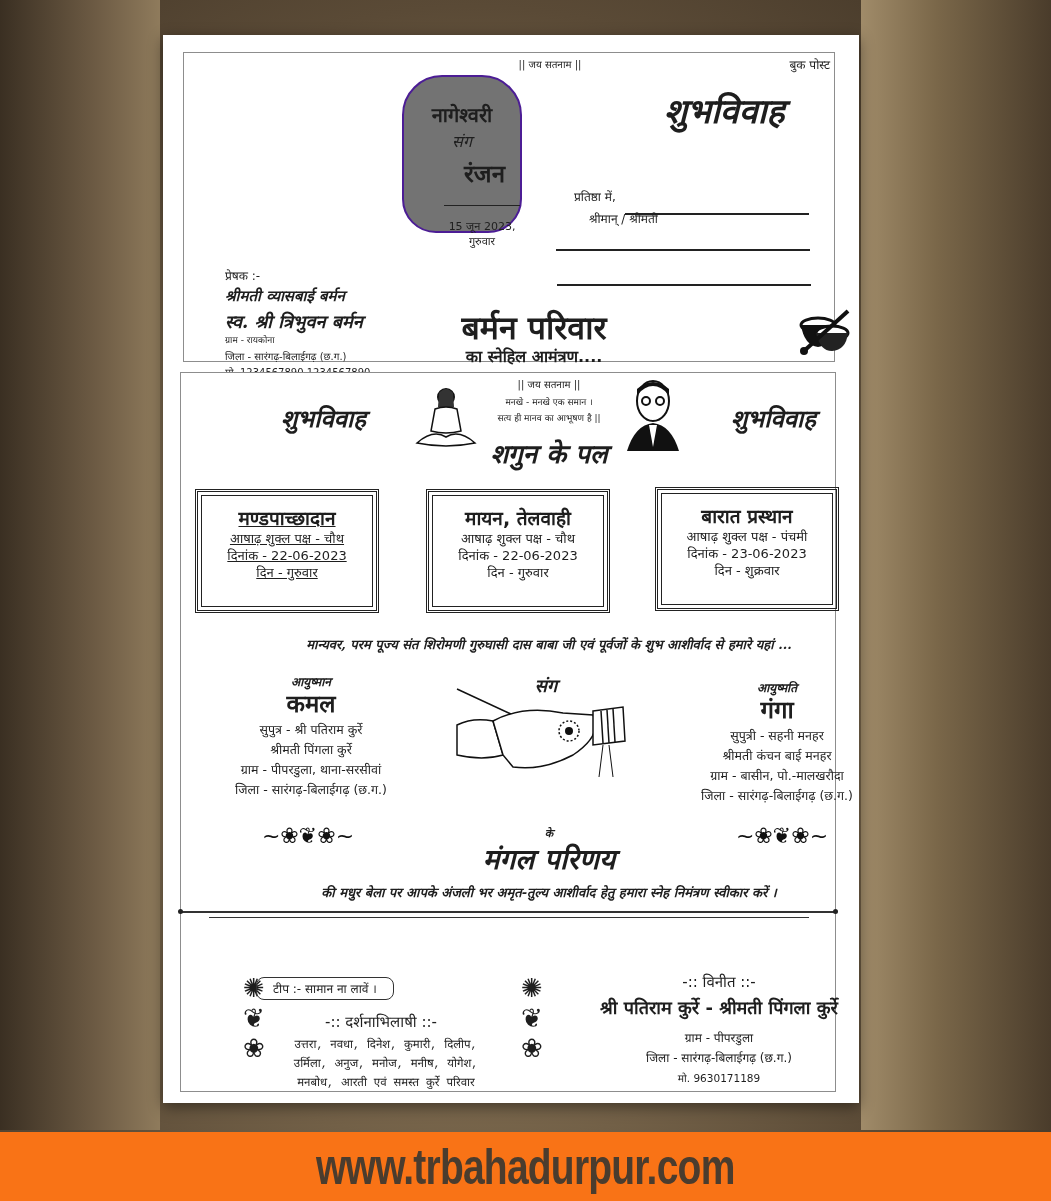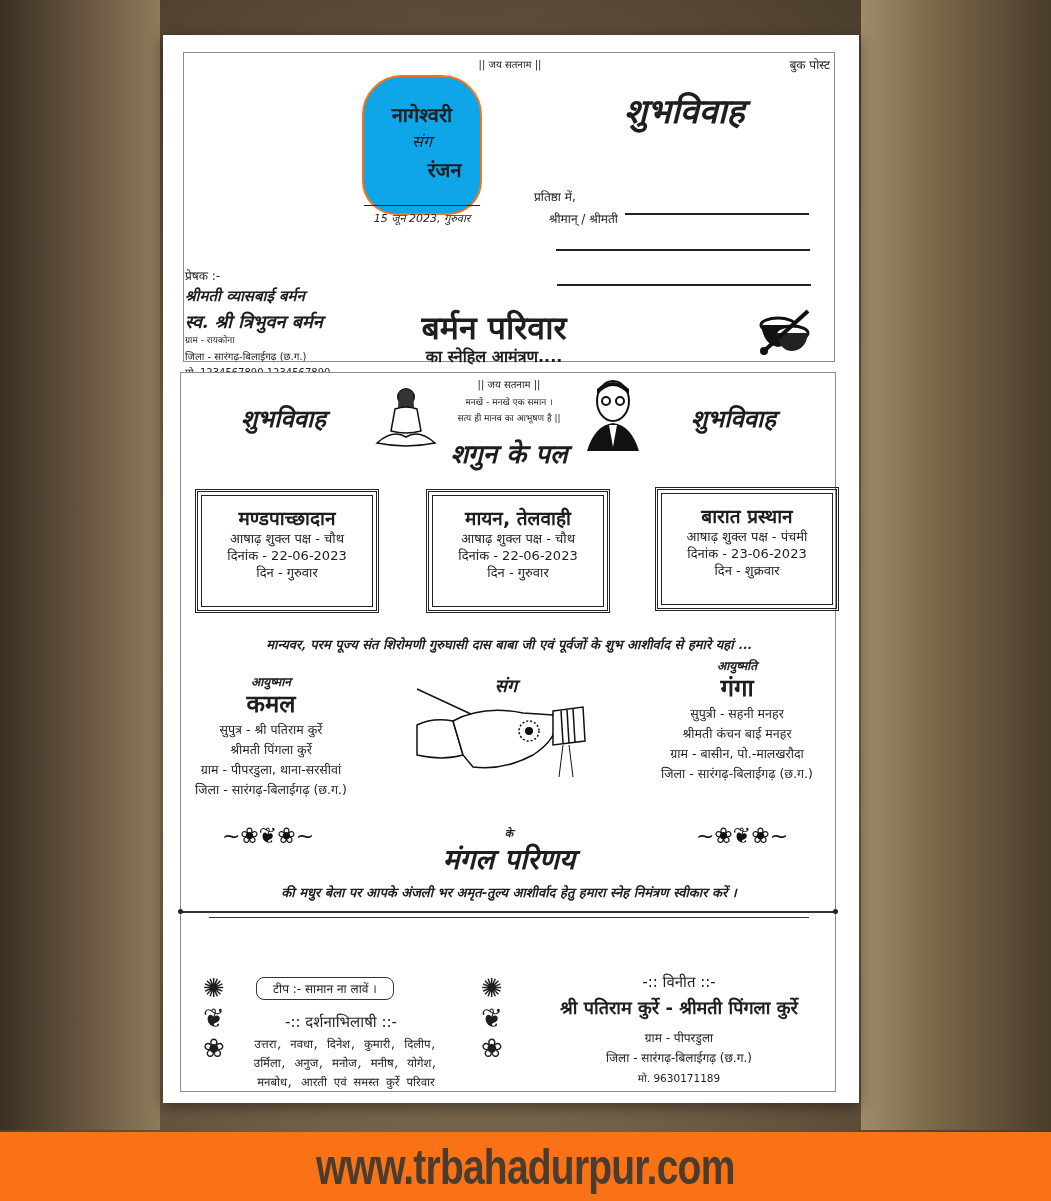--- a/index.html
+++ b/index.html
@@ -14,21 +14,21 @@
     background: linear-gradient(90deg, #3a2f22 0%, #6d5b44 60%, #8f7b5c 100%); }
   .bg-stripe-right { position:absolute; right:0; top:0; width:190px; height:1130px;
     background: linear-gradient(270deg, #4a3c2b 0%, #7a6749 60%, #a08b69 100%); }
   .card {
     position: absolute; left: 163px; top: 35px; width: 696px; height: 1068px;
     background: #fff; box-shadow: 0 4px 14px rgba(0,0,0,.45);
   }
   .panel { position:absolute; border:1.5px solid #8d8d8d; background:#fff; }
   .env { left: 20px; top: 17px; width: 652px; height: 310px; }
   .inner { left: 17px; top: 337px; width: 656px; height: 720px; }
-  .abs { position:absolute; }
+  .abs { position:absolute;margin-left:40px; }
   .center { text-align:center; }
   .small { font-size: 10px; }
   .cursive { font-family: "DejaVu Serif", serif; font-style: italic; }
   .bold { font-weight: bold; }
   .line { position:absolute; height:1.5px; background:#222; }
   .frame-box {
     position:absolute; width:172px; height:112px; border:1.5px solid #222;
     outline: 3px double #222; outline-offset: 3px; text-align:center;
     padding-top: 10px;
   }
@@ -56,25 +56,25 @@
 
 <div class="bg-stripe-left"></div>
 <div class="bg-stripe-right"></div>
 
 <div class="card">
 
   <div class="panel env">
     <div class="abs small" style="left:0;width:652px;top:4px;text-align:center;">|| जय सतनाम ||</div>
     <div class="abs" style="right:4px;top:3px;font-size:12px;">बुक पोस्ट</div>
 
-    <div class="abs" style="left:178px;top:22px;width:120px;height:140px;border:2px solid #f97316;border-radius:40px 40px 34px 34px;background:#0ea5e9;">
+    <div class="abs" style="left:178px;top:22px;width:120px;height:158px;border:2px solid #4c1d95;border-radius:40px 40px 34px 34px;background:#737373;">
       <div class="center bold" style="font-size:20px;margin-top:24px;">नागेश्वरी</div>
       <div class="center cursive" style="font-size:16px;margin-top:2px;">संग</div>
-      <div class="center bold" style="font-size:20px;margin-top:4px;padding-left:45px;">रंजन</div>
-      <div class="abs center" style="left:0;right:0;top:128px;border-top:1.5px solid #222;padding-top:4px;font-size:11px;font-style:italic;">15 जून 2023, गुरुवार</div>
+      <div class="center bold" style="font-size:24px;margin-top:4px;padding-left:45px;">रंजन</div>
+      <div class="abs center" style="left:0;right:0;top:128px;border-top:1.5px solid #222;padding-top:12px;font-size:11px;">15 जून 2023, गुरुवार</div>
     </div>
 
     <div class="abs cursive bold" style="left:440px;top:34px;font-size:34px;">
       <span>शुभविवाह</span>
     </div>
 
     <div class="abs" style="left:350px;top:135px;font-size:12px;">प्रतिष्ठा में,</div>
     <div class="abs" style="left:365px;top:157px;font-size:12px;">श्रीमान् / श्रीमती</div>
     <div class="line" style="left:441px;top:160px;width:184px;"></div>
     <div class="line" style="left:372px;top:196px;width:254px;"></div>
@@ -125,21 +125,21 @@
         <path d="M16 18 Q32 0 48 18 L48 12 Q32 -2 16 12 Z" fill="#111"></path>
         <circle cx="25" cy="24" r="4" fill="none" stroke="#111" stroke-width="2"></circle>
         <circle cx="39" cy="24" r="4" fill="none" stroke="#111" stroke-width="2"></circle>
         <path d="M6 74 Q14 48 32 46 Q50 48 58 74 Z" fill="#111"></path>
         <path d="M28 48 L32 70 L36 48 Z" fill="#fff"></path>
       </svg>
     </div>
 
     <div class="abs cursive bold center" style="left:250px;width:156px;top:62px;font-size:26px;">शगुन के पल</div>
 
-    <div class="frame-box" style="left:20px;top:122px;">
+    <div class="frame-box" style="left:20px;top:122px;text-decoration:underline;">
       <div class="title">मण्डपाच्छादान</div>
       <div class="ln">आषाढ़ शुक्ल पक्ष - चौथ</div>
       <div class="ln">दिनांक - 22-06-2023</div>
       <div class="ln">दिन - गुरुवार</div>
     </div>
     <div class="frame-box" style="left:251px;top:122px;">
       <div class="title">मायन, तेलवाही</div>
       <div class="ln">आषाढ़ शुक्ल पक्ष - चौथ</div>
       <div class="ln">दिनांक - 22-06-2023</div>
       <div class="ln">दिन - गुरुवार</div>
@@ -172,21 +172,21 @@
         <circle cx="116" cy="46" r="4" fill="#111"></circle>
         <path d="M140 26 L170 22 L172 56 L140 60 Z" fill="#fff" stroke="#111" stroke-width="1.5"></path>
         <line x1="148" y1="26" x2="150" y2="58" stroke="#111" stroke-width="1.5"></line>
         <line x1="154" y1="25" x2="156" y2="58" stroke="#111" stroke-width="1.5"></line>
         <line x1="160" y1="24" x2="162" y2="57" stroke="#111" stroke-width="1.5"></line>
         <line x1="150" y1="60" x2="146" y2="92" stroke="#111" stroke-width="1"></line>
         <line x1="156" y1="60" x2="160" y2="92" stroke="#111" stroke-width="1"></line>
       </svg>
     </div>
 
-    <div class="abs center" style="left:466px;width:180px;top:284px;">
+    <div class="abs center" style="left:466px;width:180px;top:306px;">
       <div class="cursive bold" style="font-size:12px;">आयुष्मति</div>
       <div class="bold" style="font-size:24px;line-height:28px;">गंगा</div>
       <div style="font-size:12.5px;line-height:20px;margin-top:2px;">सुपुत्री - सहनी मनहर</div>
       <div style="font-size:12.5px;line-height:20px;">श्रीमती कंचन बाई मनहर</div>
       <div style="font-size:12.5px;line-height:20px;">ग्राम - बासीन, पो.-मालखरौदा</div>
       <div style="font-size:12.5px;line-height:20px;">जिला - सारंगढ़-बिलाईगढ़ (छ.ग.)</div>
     </div>
 
     <div class="abs orn center" style="left:22px;top:450px;width:130px;">~❀❦❀~</div>
     <div class="abs orn center" style="left:496px;top:450px;width:130px;">~❀❦❀~</div>

